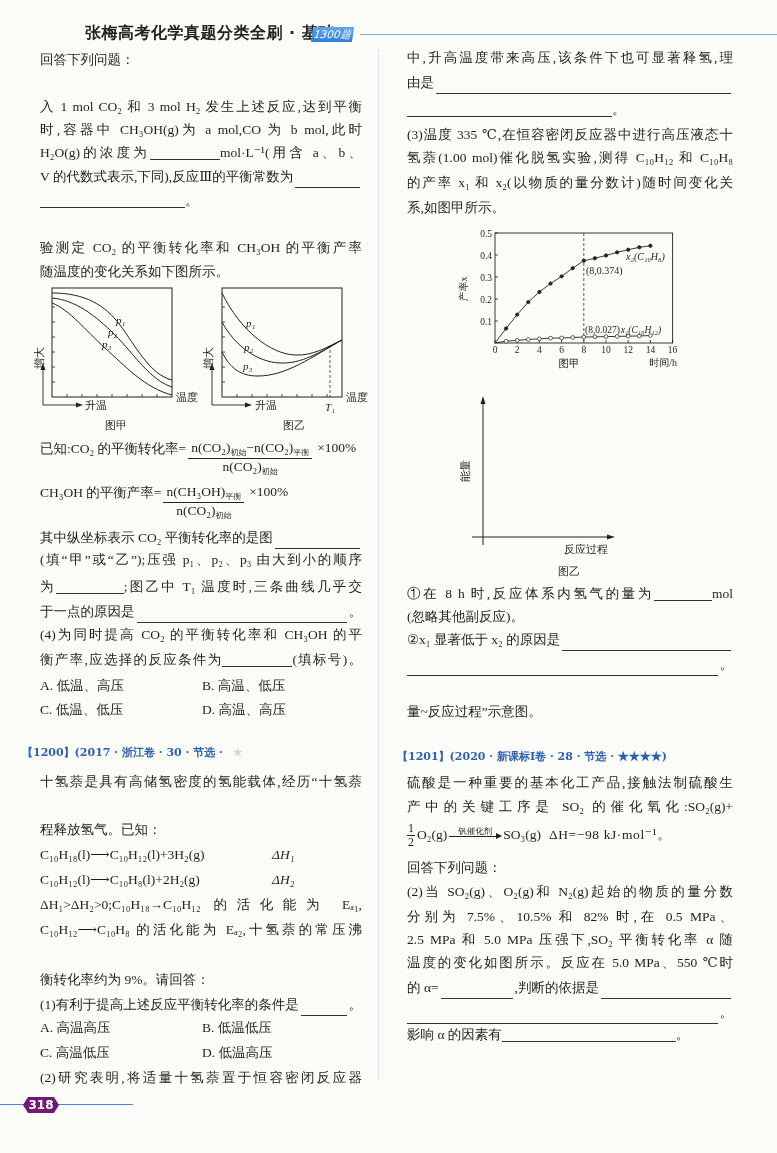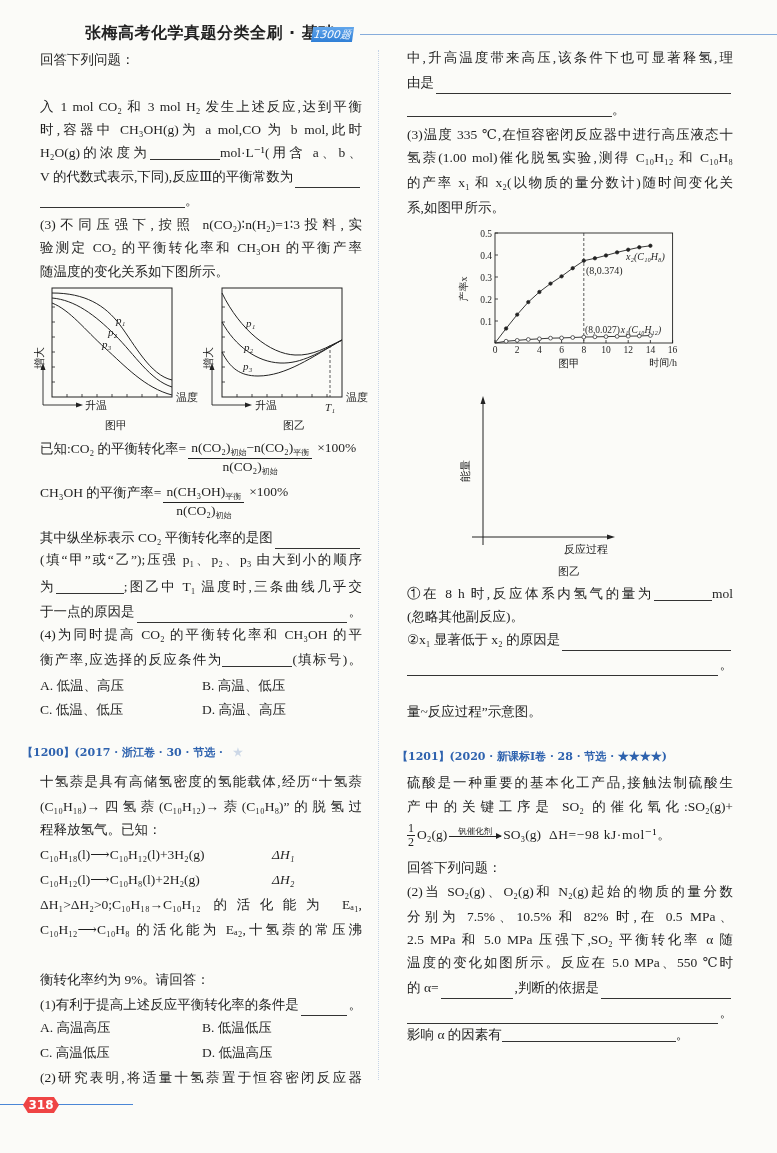--- a/index.html
+++ b/index.html
@@ -12,21 +12,21 @@
 .flex > span{white-space:nowrap;flex:none;height:22px;}
 .flex > .grow{flex:1 1 auto;height:17px;border-bottom:1px solid #333;margin:0 2px;}
 .blank{display:inline-block;height:14px;border-bottom:1px solid #333;vertical-align:-3px;}
 .sec-head{position:absolute;height:22px;line-height:22px;font-size:11px;font-weight:bold;color:#2e62ae;white-space:nowrap;font-family:"DejaVu Serif","Liberation Serif",serif;}
 .sec-head .faint{opacity:.22;margin-left:10px;}
 .title{position:absolute;left:85px;top:23px;font-family:"DejaVu Sans","Liberation Sans",sans-serif;font-weight:bold;font-size:16px;letter-spacing:.5px;color:#222;white-space:nowrap;}
 .badge{position:absolute;left:312px;top:27px;width:41px;height:15px;line-height:15px;text-align:center;color:#fff;font-style:italic;font-size:10.5px;font-family:"DejaVu Sans",sans-serif;background:linear-gradient(#62a6ec,#2f7fd6);transform:skewX(-8deg);}
 .head-rule{position:absolute;left:360px;top:34px;width:417px;height:1px;background:#86acdb;}
 .divider{position:absolute;left:378px;top:50px;height:1030px;border-left:1px dotted #c5d3e6;}
 .pg-rule{position:absolute;left:0;top:1104px;width:133px;height:1px;background:#4a86d6;}
-.pg-num{position:absolute;left:23px;top:1097px;width:36px;height:16px;line-height:16px;text-align:center;color:#fff;font-weight:bold;font-size:12px;font-family:"DejaVu Sans",sans-serif;background:#ef4444;clip-path:polygon(14% 0,86% 0,100% 50%,86% 100%,14% 100%,0 50%);}
+.pg-num{position:absolute;left:23px;top:1097px;width:36px;height:16px;line-height:16px;text-align:center;color:#fff;font-weight:bold;font-size:12px;font-family:"DejaVu Sans",sans-serif;background:#701a75;clip-path:polygon(14% 0,86% 0,100% 50%,86% 100%,14% 100%,0 50%);}
 .opt{position:absolute;height:22px;line-height:22px;font-size:13.5px;white-space:nowrap;}
 .formula{position:absolute;left:40px;height:36px;display:flex;align-items:flex-start;font-size:13.5px;white-space:nowrap;}
 .frac{display:inline-flex;flex-direction:column;align-items:center;margin:0 2px;}
 .frac .num{border-bottom:1px solid #222;padding:0 3px;line-height:16px;}
 .frac .den{line-height:16px;padding:0 3px;}
 .tiny{font-size:8px;position:relative;top:3px;}
 .tail{margin-left:3px;}
 .eqline{position:absolute;left:407px;top:818px;height:34px;display:flex;align-items:center;font-size:13.5px;white-space:nowrap;}
 .half{display:inline-flex;flex-direction:column;align-items:center;font-size:12px;line-height:13px;margin-right:2px;}
 .half .n{border-bottom:1px solid #222;padding:0 1px;}
@@ -49,21 +49,20 @@
   <div class="ln L" style="top:49px">回答下列问题：</div>
   <div class="ln L just" style="top:96px">入 1 mol CO₂ 和 3 mol H₂ 发生上述反应,达到平衡</div>
   <div class="ln L just" style="top:119px">时,容器中 CH₃OH(g)为 a mol,CO 为 b mol,此时</div>
   <div class="ln L just" style="top:142px"><span>H₂O(g)的浓度为</span><span class="blank" style="width:70px"></span><span>mol·L⁻¹(用含 a、b、</span></div>
   <div class="ln L flex" style="top:166px">
       <span>V 的代数式表示,下同),反应Ⅲ的平衡常数为</span>
       <span class="grow"></span>
     </div>
   <div class="ln L" style="top:190px"><span class="blank" style="width:145px"></span><span>。</span></div>
 
-  <div class="ln L just" style="top:214px">(3)不同压强下,按照 n(CO₂)∶n(H₂)=1∶3投料,实</div>
   <div class="ln L just" style="top:237px">验测定 CO₂ 的平衡转化率和 CH₃OH 的平衡产率</div>
   <div class="ln L" style="top:261px">随温度的变化关系如下图所示。</div>
 
   <svg style="position:absolute;left:30px;top:280px" width="340" height="155" viewBox="0 0 340 155">
     <g>
       <rect x="22" y="8" width="120" height="109" fill="none" stroke="#222" stroke-width="1"></rect>
       <path d="M37 117v-3M52 117v-3M67 117v-3M82 117v-3M97 117v-3M112 117v-3M127 117v-3M22 102h3M22 87h3M22 72h3M22 57h3M22 42h3M22 27h3" stroke="#222" stroke-width="0.8"></path>
       <path d="M22,13 C55,13 75,25 90,45 C105,65 120,95 142,100" fill="none" stroke="#222" stroke-width="1"></path>
       <path d="M22,18 C45,20 65,35 85,55 C105,75 120,100 142,107" fill="none" stroke="#222" stroke-width="1"></path>
       <path d="M22,23 C40,30 55,50 75,68 C95,86 115,108 142,115" fill="none" stroke="#222" stroke-width="1"></path>
@@ -130,21 +129,20 @@
 
   <div class="ln L just" style="top:624px">(4)为同时提高 CO₂ 的平衡转化率和 CH₃OH 的平</div>
   <div class="ln L just" style="top:649px"><span>衡产率,应选择的反应条件为</span><span class="blank" style="width:70px"></span><span>(填标号)。</span></div>
   <div class="opt" style="left:40px;top:675px">A. 低温、高压</div>
   <div class="opt" style="left:202px;top:675px">B. 高温、低压</div>
   <div class="opt" style="left:40px;top:699px">C. 低温、低压</div>
   <div class="opt" style="left:202px;top:699px">D. 高温、高压</div>
 
   <div class="sec-head" style="left:22px;top:742px"><span>【1200】(2017 · 浙江卷 · 30 · 节选 ·</span><span class="faint">★</span></div>
   <div class="ln L just" style="top:771px">十氢萘是具有高储氢密度的氢能载体,经历“十氢萘</div>
-  <div class="ln L just" style="top:796px">(C₁₀H₁₈)→四氢萘(C₁₀H₁₂)→萘(C₁₀H₈)”的脱氢过</div>
   <div class="ln L" style="top:819px">程释放氢气。已知：</div>
   <div class="ln" style="left:40px;top:844px">C₁₀H₁₈(l)⟶C₁₀H₁₂(l)+3H₂(g)</div>
   <div class="ln" style="left:272px;top:844px;font-style:italic">ΔH₁</div>
   <div class="ln" style="left:40px;top:869px">C₁₀H₁₂(l)⟶C₁₀H₈(l)+2H₂(g)</div>
   <div class="ln" style="left:272px;top:869px;font-style:italic">ΔH₂</div>
   <div class="ln L just" style="top:894px">ΔH₁&gt;ΔH₂&gt;0;C₁₀H₁₈→C₁₀H₁₂ 的活化能为 Eₐ₁,</div>
   <div class="ln L just" style="top:919px">C₁₀H₁₂⟶C₁₀H₈ 的活化能为 Eₐ₂,十氢萘的常压沸</div>
   <div class="ln L" style="top:969px">衡转化率约为 9%。请回答：</div>
   <div class="ln L flex" style="top:994px">
       <span>(1)有利于提高上述反应平衡转化率的条件是</span>

